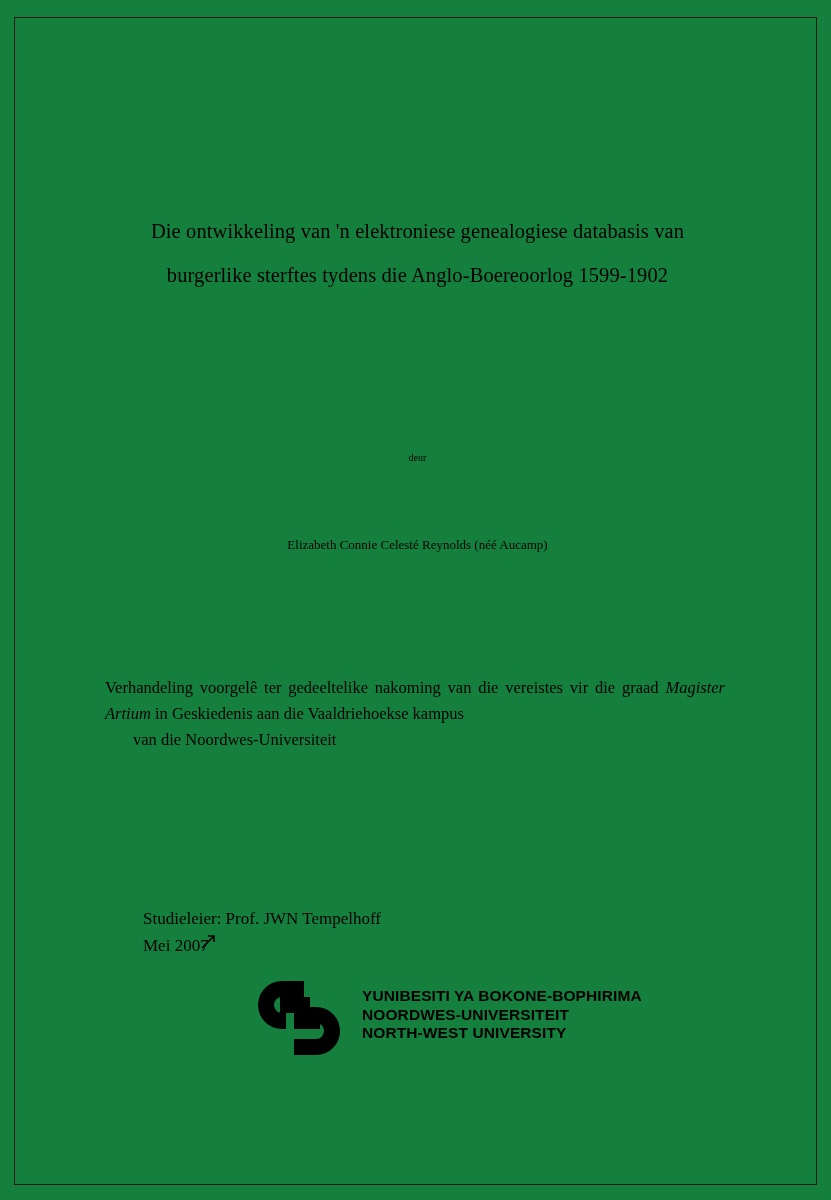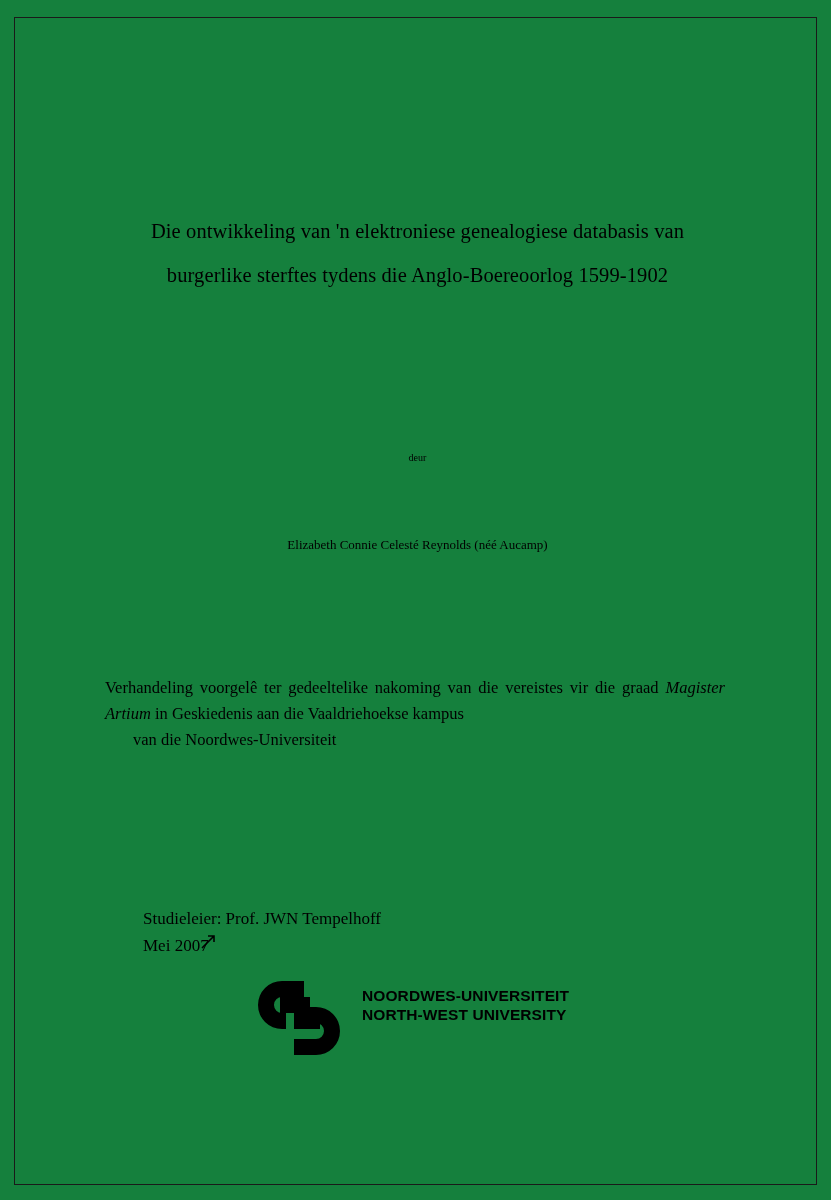--- a/index.html
+++ b/index.html
@@ -169,19 +169,20 @@
     <div class="logo-block">
       <svg class="logo-mark" viewBox="0 0 110 78">
         <g fill="#000000">
           <path d="M8 26 a24 24 0 0 1 24-24 h22 v16 h-22 a8 8 0 0 0 0 16 h4 v16 h-4 a24 24 0 0 1 -24 -24 z"></path>
           <rect x="30" y="18" width="30" height="16"></rect>
           <path d="M44 36 h22 a24 24 0 0 1 0 48 h-22 v-16 h22 a8 8 0 0 0 0 -16 h-22 z" transform="translate(0,-8)"></path>
           <rect x="44" y="36" width="26" height="14"></rect>
         </g>
       </svg>
       <div class="logo-text">
+        <div>YUNIBESITI YA BOKONE-BOPHIRIMA</div>
         <div>NOORDWES-UNIVERSITEIT</div>
         <div>NORTH-WEST UNIVERSITY</div>
       </div>
     </div>
 
   </div>
 </div>
 
 </body></html>

